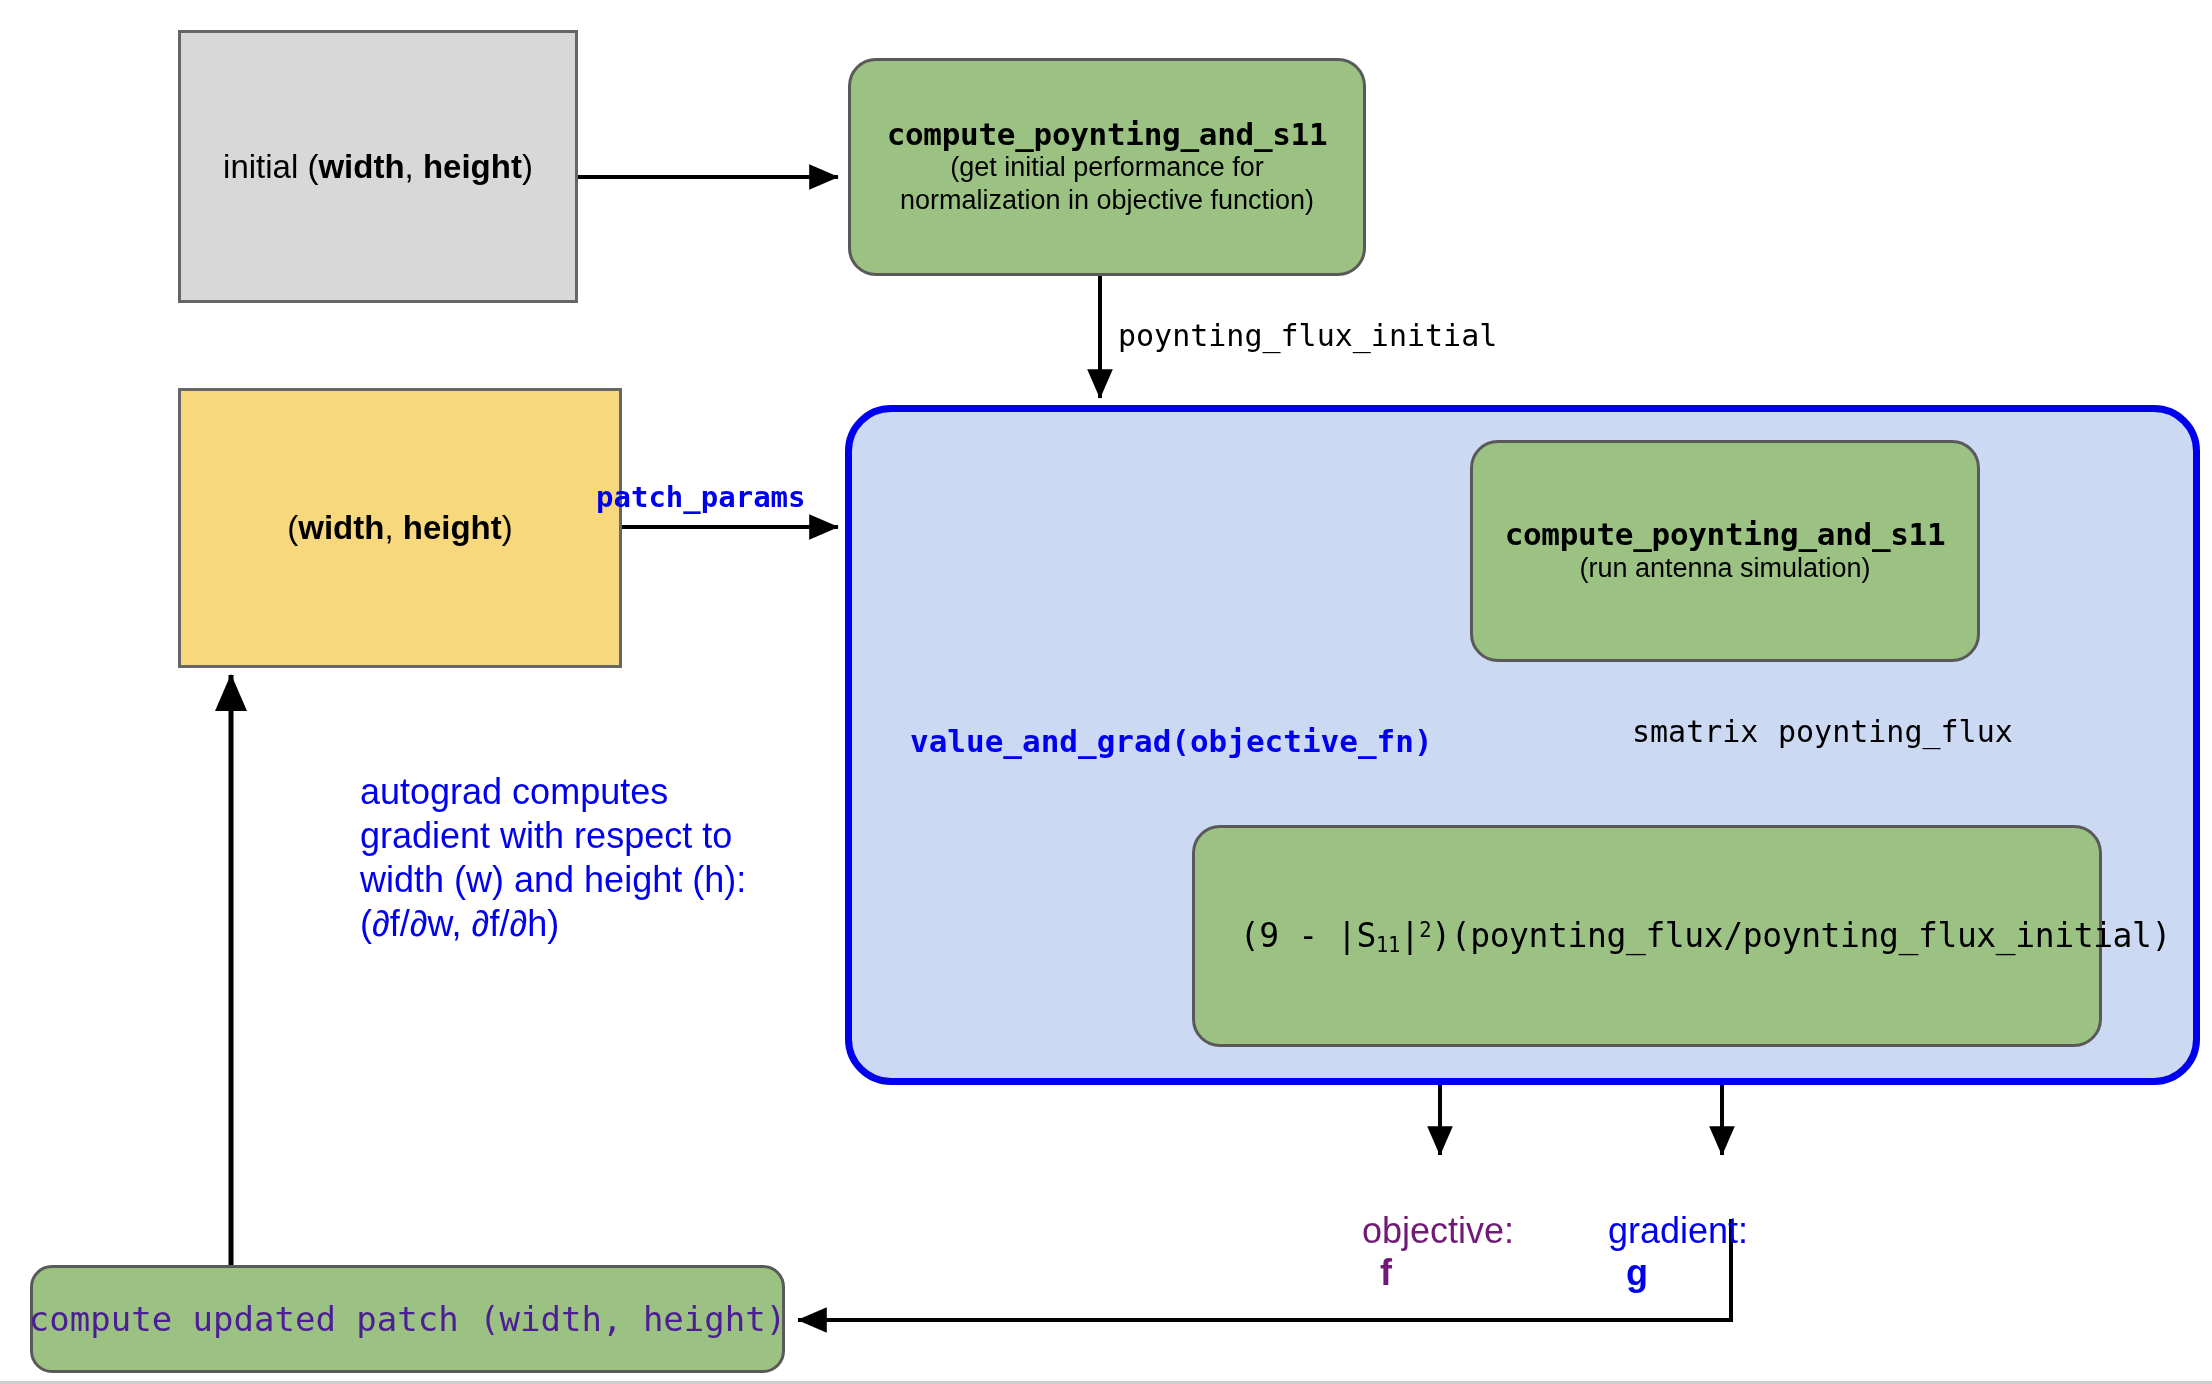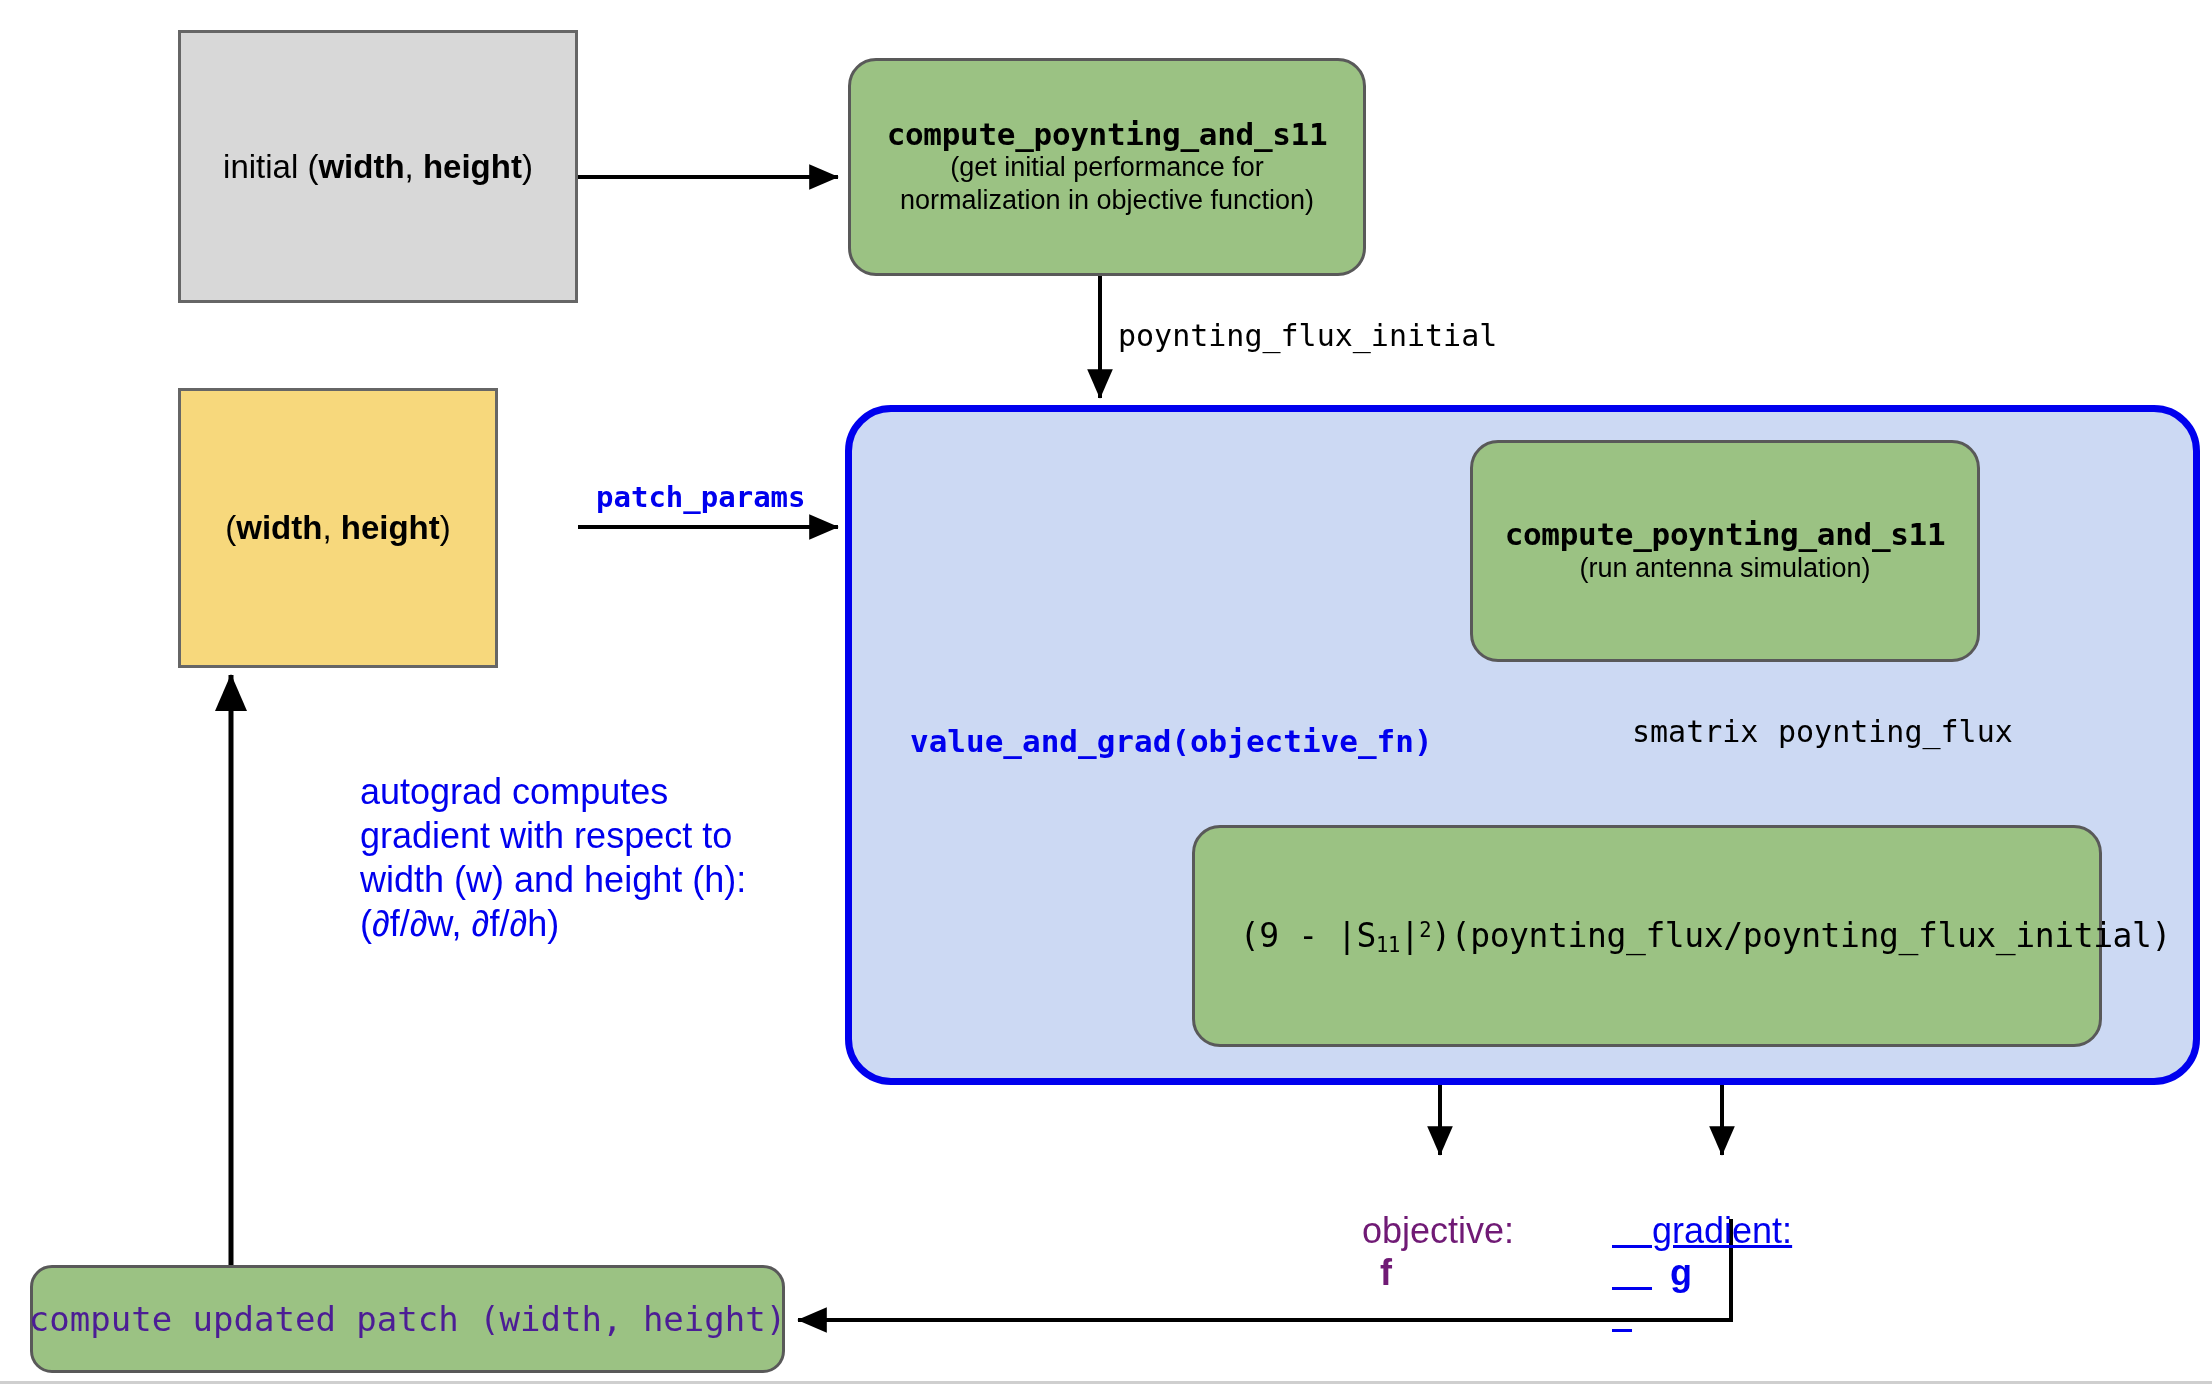--- a/index.html
+++ b/index.html
@@ -173,21 +173,21 @@
   </div>
 
   <div class="node green-node green-node-lg" style="left:848px; top:58px; width:518px; height:218px;">
     <div class="fn-title">compute_poynting_and_s11</div>
     <div class="fn-sub">(get initial performance for</div>
     <div class="fn-sub">normalization in objective function)</div>
   </div>
 
   <div class="arrow-label" style="position:absolute; left:1118px; top:318px;">poynting_flux_initial</div>
 
-  <div class="node rect-node yellow-node" style="left:178px; top:388px; width:320px; height:280px;">
+  <div class="node rect-node yellow-node" style="left:178px; top:388px; width:444px; height:280px;">
     <div class="box-plain">
       <span>(</span><b>width</b><span>, </span><b>height</b><span>)</span>
     </div>
   </div>
 
   <div class="arrow-label-blue" style="position:absolute; left:596px; top:480px;">patch_params</div>
 
   <div class="node green-node green-node-lg" style="left:1470px; top:440px; width:510px; height:222px;">
     <div class="fn-title">compute_poynting_and_s11</div>
     <div class="fn-sub">(run antenna simulation)</div>
@@ -204,21 +204,21 @@
 
   <div class="note-block" style="left:360px; top:770px; width:470px;">autograd computes
 gradient with respect to
 width (w) and height (h):
 (∂f/∂w, ∂f/∂h)</div>
 
   <div class="out-label" style="left:1322px; top:1168px; color:#701a75;">
     <span>objective:</span>
     <span class="out-val" style="margin-left:18px;">f</span>
   </div>
-  <div class="out-label blue-text" style="left:1612px; top:1168px;text-decoration:underline;">
+  <div class="out-label blue-text" style="left:1568px; top:1168px;">
     <span>gradient:</span>
     <span class="out-val" style="margin-left:18px;">g</span>
   </div>
 
   <div class="node green-node" style="left:30px; top:1265px; width:755px; height:108px;">
     <div class="mono-box">compute updated patch (width, height)</div>
   </div>
 
   <div class="footer-rule"></div>
 </div>

